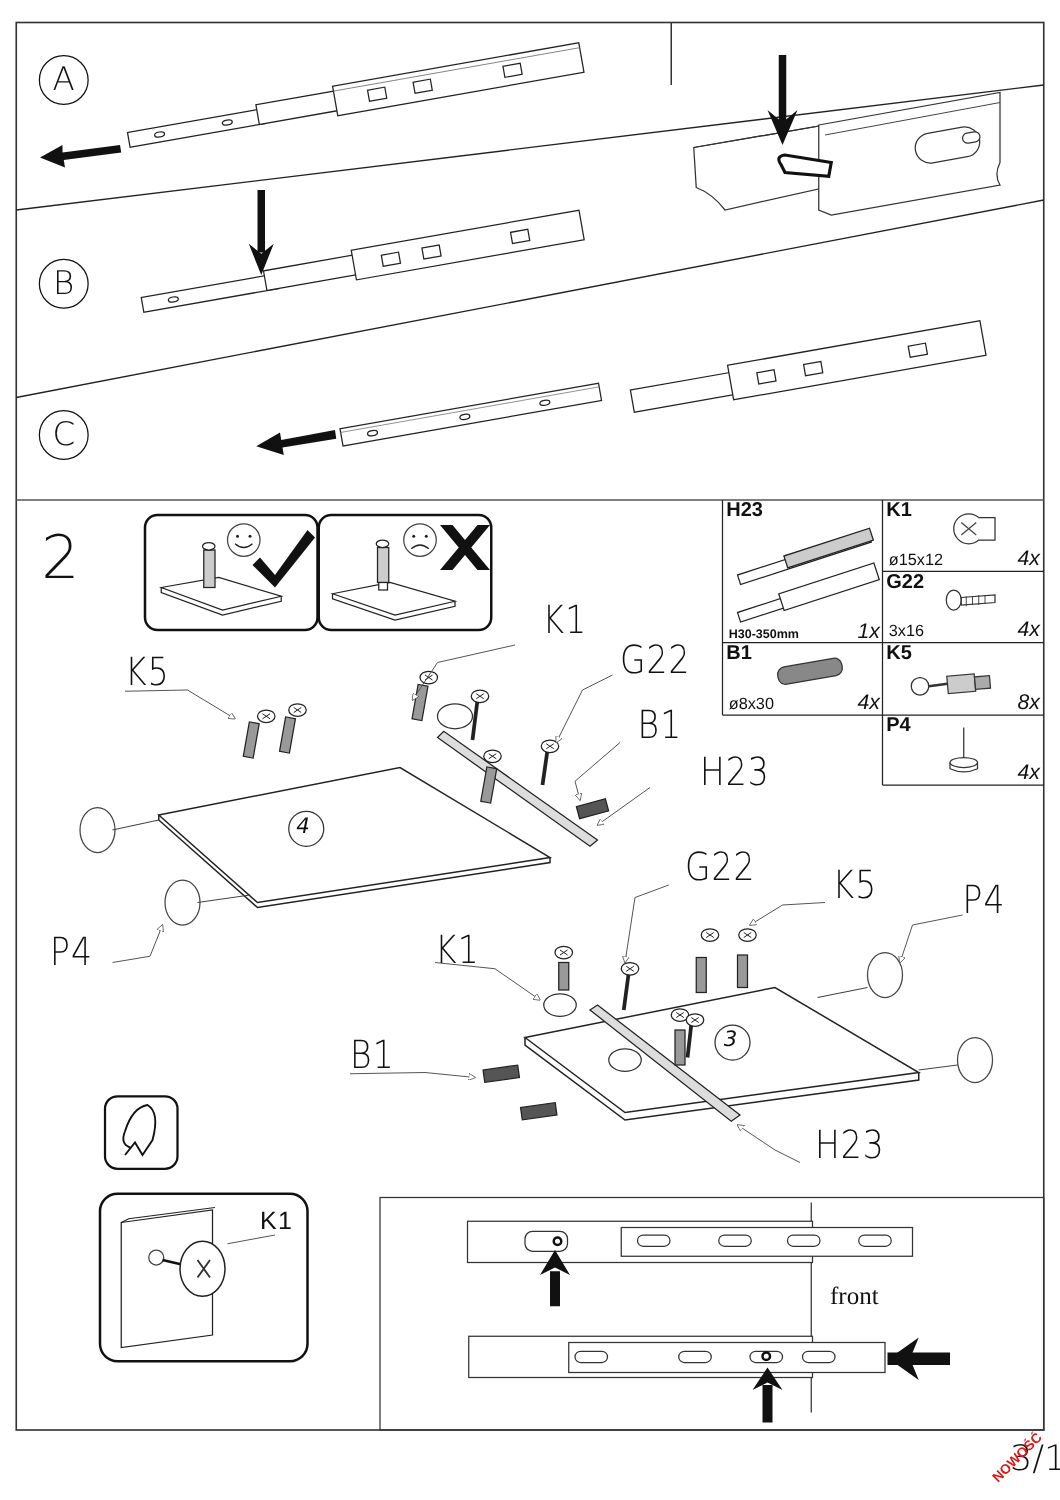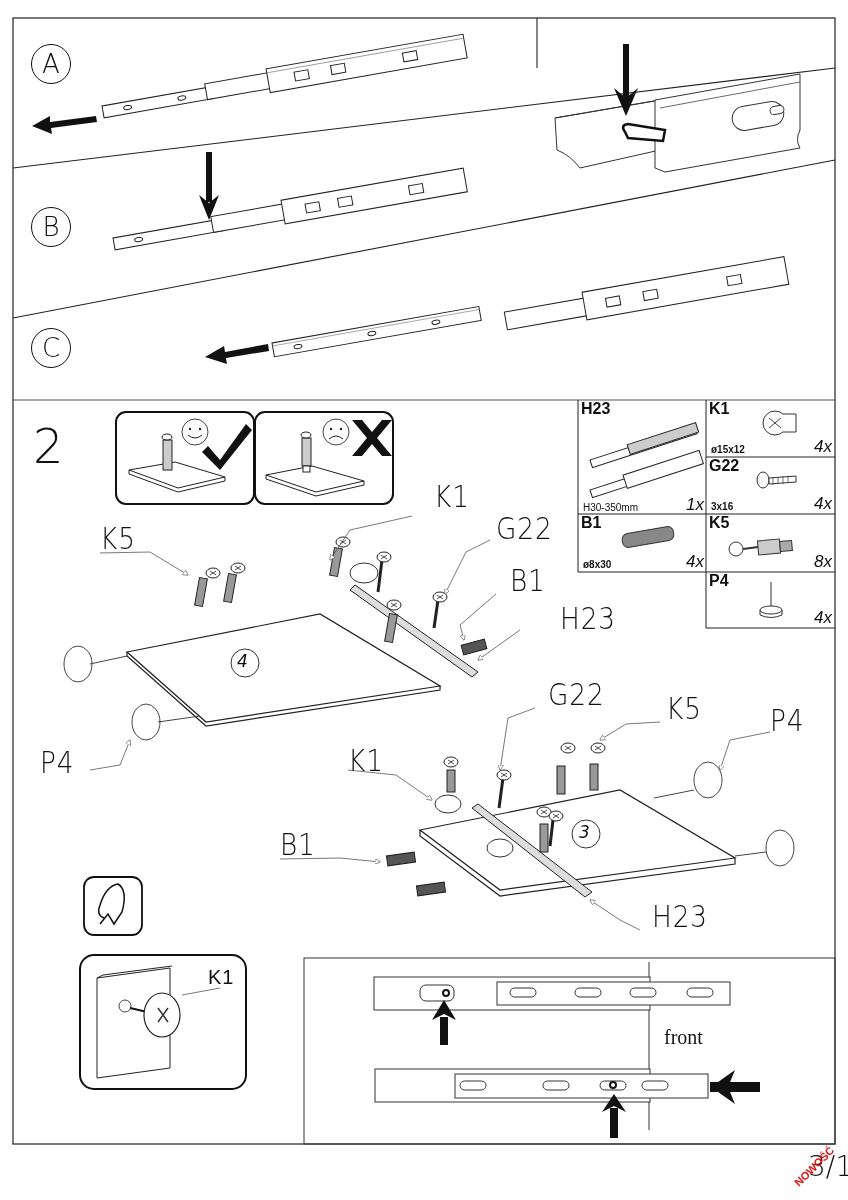--- a/index.html
+++ b/index.html
@@ -3,22 +3,22 @@
 <meta charset="utf-8">
 <style>
   html,body{margin:0;padding:0;background:#fff;}
   body{width:848px;height:1200px;position:relative;overflow:hidden;font-family:"DejaVu Sans",sans-serif;color:#111;}
   svg{position:absolute;left:0;top:0;}
   .lbl{position:absolute;font-family:"DejaVu Sans",sans-serif;font-weight:200;color:#111;letter-spacing:1px;}
   .lbl-big{font-size:31px;transform:scaleX(0.85);transform-origin:left top;}
   .circle-letter{position:absolute;width:38px;height:38px;border:1.5px solid #111;border-radius:50%;display:flex;align-items:center;justify-content:center;font-size:26px;font-weight:200;}
   .parts-cell{position:absolute;border:1px solid #222;box-sizing:border-box;}
   .pc-title{position:absolute;left:3px;top:0;font-size:16px;font-weight:bold;font-family:"Liberation Sans",sans-serif;}
-  .pc-dim{position:absolute;left:5px;bottom:2px;font-size:10px;font-weight:bold;font-family:"Liberation Sans",sans-serif;}
-  .pc-dim.thin{font-weight:normal;font-size:10px;}
+  .pc-dim{position:absolute;left:5px;bottom:2px;font-size:13px;font-weight:normal;font-family:"Liberation Sans",sans-serif;}
+  .pc-dim.thin{font-weight:bold;font-size:10px;}
   .pc-qty{position:absolute;right:3px;bottom:0;font-size:17px;font-family:"Liberation Sans",sans-serif;font-style:italic;}
   .step-num{position:absolute;left:33px;top:418px;font-size:48px;font-weight:200;font-family:"DejaVu Sans",sans-serif;}
   .page-num{position:absolute;left:760px;top:1150px;font-size:28px;font-weight:200;margin-left:48px;}
   .stamp{position:absolute;left:792px;top:1150px;color:#e01818;font-size:11px;font-weight:bold;transform:rotate(-45deg);transform-origin:left top;font-family:"Liberation Sans",sans-serif;top:1180px;}
   .front{position:absolute;left:664px;top:1026px;font-size:20px;font-family:Liberation Serif, serif;font-weight:300;}
 </style>
 </head>
 <body>
 
 <svg width="848" height="1200" viewBox="0 0 848 1200">

